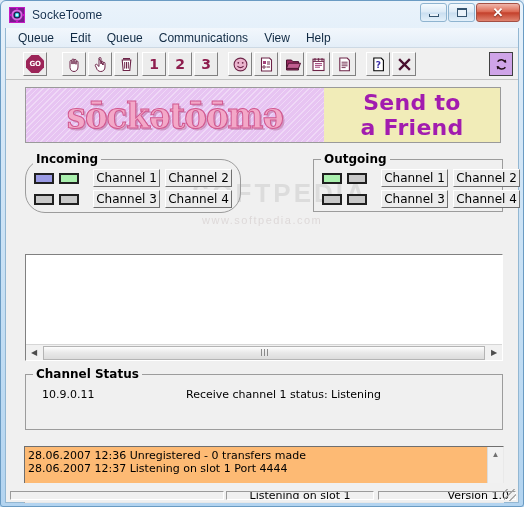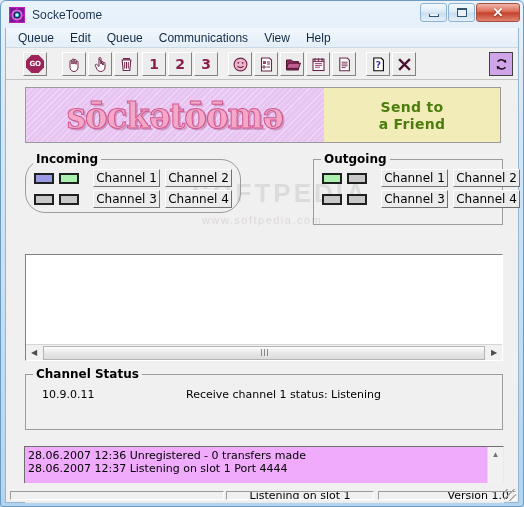--- a/index.html
+++ b/index.html
@@ -217,23 +217,23 @@
     flex: 1;
     background: #f1ecb8;
     display: flex;
     flex-direction: column;
     align-items: center;
     justify-content: center;
     gap: 3px;
   }
   .send-line {
     font-family: "DejaVu Sans", sans-serif;
-    font-size: 14px;
+    font-size: 22px;
     font-weight: bold;
-    color: #4d7c0f;
+    color: #a21caf;
     letter-spacing: .3px;
     line-height: 1;
     white-space: nowrap;
   }
 
   
   .groupbox {
     position: absolute;
     border: 1px solid #9c9c9c;
     box-sizing: border-box;
@@ -328,21 +328,21 @@
   }
 
   
   .logbox {
     position: absolute;
     left: 18px; top: 418px;
     width: 480px; height: 57px;
     border: 1px solid;
     border-color: #6f6f6f #e9e9e9 #e9e9e9 #6f6f6f;
     box-sizing: border-box;
-    background: #f0abfc;
+    background: #fdba74;
     overflow: hidden;
   }
   .log-lines {
     padding: 2px 3px;
     font-size: 11px;
     color: #000000;
     line-height: 13px;
     font-family: "DejaVu Sans", sans-serif;
   }
   .vscroll {
@@ -596,21 +596,21 @@
         </div>
 
         <div class="row" style="position:absolute; left:8px; top:30px;">
           <span class="led"></span>
           <span class="led"></span>
           <span class="ch-btn" style="margin-left:9px">Channel 3</span>
           <span class="ch-btn">Channel 4</span>
         </div>
       </div>
 
-      <div class="groupbox" style="left:307px; top:131px; width:190px; height:66px;">
+      <div class="groupbox" style="left:307px; top:131px; width:190px; height:53px;">
         <span class="gb-title">Outgoing</span>
 
         <div class="row" style="position:absolute; left:8px; top:9px;">
           <span class="led green"></span>
           <span class="led"></span>
           <span class="ch-btn" style="margin-left:9px">Channel 1</span>
           <span class="ch-btn">Channel 2</span>
         </div>
 
         <div class="row" style="position:absolute; left:8px; top:30px;">

